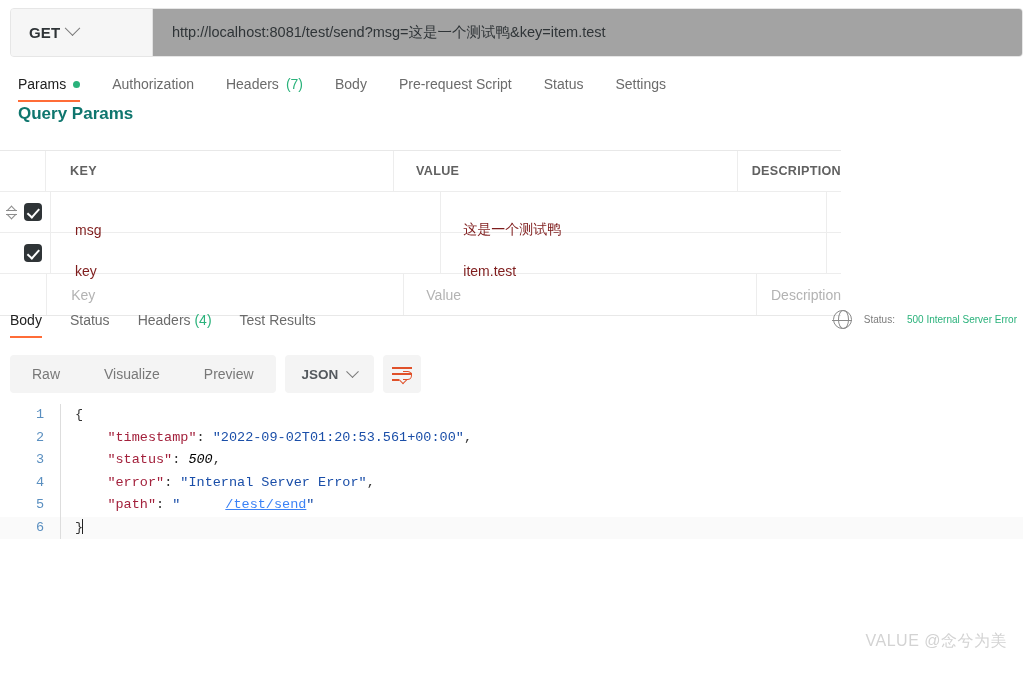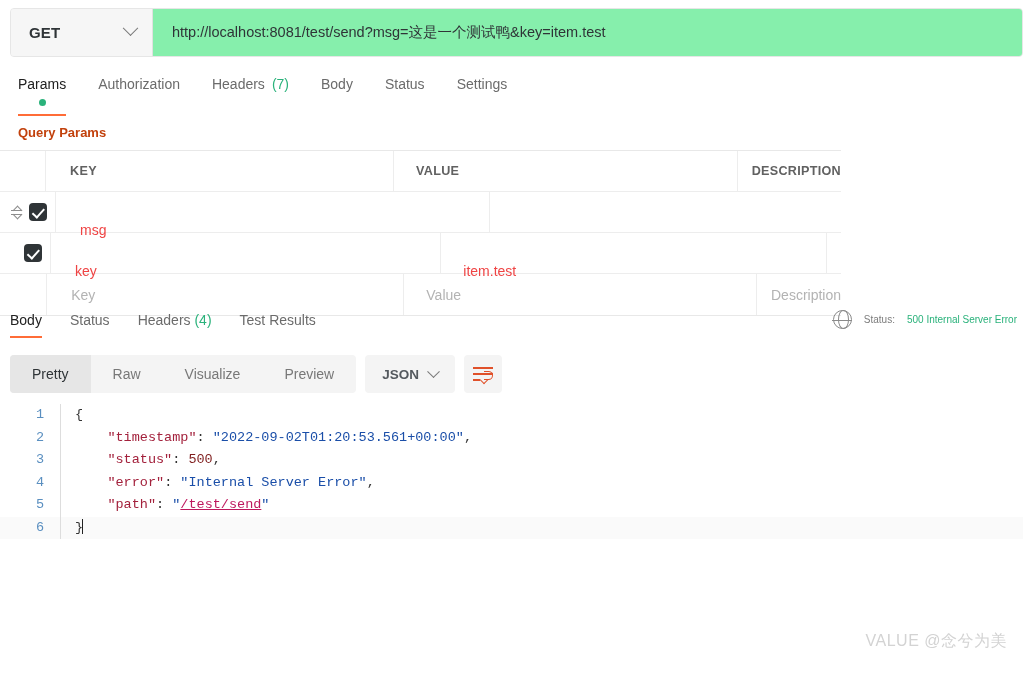--- a/index.html
+++ b/index.html
@@ -21,21 +21,21 @@
     align-items: stretch;
     background: #f6f6f6;
     border: 1px solid #e6e6e6;
     border-radius: 4px;
     overflow: hidden;
   }
   .method-select {
     width: 142px;
     display: flex;
     align-items: center;
-    justify-content: space-between;
+    justify-content: flex-start;
     padding: 0 16px 0 18px;
     background: #f6f6f6;
     border-right: 1px solid #e1e1e1;
     cursor: pointer;
     gap: 7px;
   }
   .method-label {
     font-size: 15px;
     font-weight: bold;
     letter-spacing: .2px;
@@ -47,21 +47,21 @@
     border-bottom: 1.6px solid #7a7a7a;
     transform: rotate(45deg) translate(-3px,-3px);
   }
   .url-field {
     flex: 1;
     display: flex;
     align-items: center;
     padding-left: 19px;
     font-size: 14.5px;
     color: #2f3437;
-    background: #86efac;
+    background: #a3a3a3;
     cursor: text;
     white-space: nowrap;
     overflow: hidden;
   }
 
   
   .req-tabs {
     position: absolute;
     left: 18px; top: 74px;
     height: 34px;
@@ -74,43 +74,43 @@
     font-size: 14px;
     color: #6b6b6b;
     padding: 2px 0 10px 0;
     margin-right: 32px;
     cursor: pointer;
     white-space: nowrap;
     display: flex;
     align-items: center;
     gap: 7px;
   }
-  .rtab.active { color: #212121; font-weight: normal; flex-direction: column; }
+  .rtab.active { color: #212121; font-weight: normal; }
   .rtab.active::after {
     content: "";
     position: absolute;
     left: 0; right: 0; bottom: 0;
     height: 2.5px;
     background: #ff6c37;
   }
   .dot-badge {
     width: 7px; height: 7px;
     border-radius: 50%;
     background: #2ab27b;
     display: inline-block;
   }
   .cnt { color: #2ab27b; }
 
   
   .section-title {
     position: absolute;
-    left: 18px; top: 125px;
-    font-size: 13px;
+    left: 18px; top: 104px;
+    font-size: 17px;
     font-weight: bold;
-    color: #c2410c;
+    color: #0f766e;
   }
 
   
   .ptable {
     position: absolute;
     left: 0; top: 150px;
     width: 841px;
     border-top: 1px solid #e8e8e8;
     border-bottom: 1px solid #e8e8e8;
   }
@@ -149,21 +149,21 @@
     display: flex;
     align-items: center;
     padding-left: 14px;
   }
   .head .cell-key, .head .cell-val, .head .cell-desc {
     font-size: 12.6px;
     font-weight: bold;
     color: #616161;
     letter-spacing: .3px;
   }
-  .cell-text { font-size: 14px; color: #ef4444; margin-top: 36px; }
+  .cell-text { font-size: 14px; color: #7f1d1d; margin-top: 36px; }
   .cell-ph { font-size: 14px; color: #b3b3b3; }
 
   .grip {
     width: 11px; height: 13px;
     position: relative;
     cursor: grab;
     flex: 0 0 auto;
   }
   .grip i {
     position: absolute;
@@ -359,23 +359,23 @@
   }
   .ctext {
     flex: 1;
     padding-left: 14px;
     border-left: 1px solid #ddd;
     white-space: pre;
     color: #333;
   }
   .k { color: #a3213c; }
   .s { color: #1a4ea8; }
-  .n { color: #7f1d1d; }
+  .n { color: #000000; font-style: italic; }
   .p { color: #333; }
-  .lnk { color: #be185d; text-decoration: underline; }
+  .lnk { color: #3b82f6; text-decoration: underline; margin-left: 45px; }
   .caret {
     display: inline-block;
     width: 1px;
     height: 15px;
     background: #222;
     vertical-align: -3px;
     margin-left: -1px;
   }
   .ln6 { background: #fafafa; }
 
@@ -409,20 +409,23 @@
     <span>Authorization</span>
   </div>
   <div class="rtab">
     <span>Headers</span>
     <span class="cnt">(7)</span>
   </div>
   <div class="rtab">
     <span>Body</span>
   </div>
   <div class="rtab">
+    <span>Pre-request Script</span>
+  </div>
+  <div class="rtab">
     <span>Status</span>
   </div>
   <div class="rtab">
     <span>Settings</span>
   </div>
 </div>
 
 <div class="section-title">Query Params</div>
 
 <div class="ptable">
@@ -438,20 +441,23 @@
     <div class="cell-grip">
       <span class="grip">
           <i></i>
           <i></i>
         </span>
       <span class="cbox"></span>
     </div>
     <div class="cell-key">
       <span class="cell-text">msg</span>
     </div>
+    <div class="cell-val">
+      <span class="cell-text">这是一个测试鸭</span>
+    </div>
     <div class="cell-desc">
       <span class="cell-text"></span>
     </div>
   </div>
 
   <div class="prow">
     <div class="cell-grip">
       <span class="cbox"></span>
     </div>
     <div class="cell-key">
@@ -496,21 +502,20 @@
 
   <div class="status-wrap">
     <span class="globe"></span>
     <span class="status-lbl">Status:</span>
     <span class="status-val">500 Internal Server Error</span>
   </div>
 </div>
 
 <div class="fmt-bar">
   <div class="seg">
-    <div class="seg-item active">Pretty</div>
     <div class="seg-item">Raw</div>
     <div class="seg-item">Visualize</div>
     <div class="seg-item">Preview</div>
   </div>
   <div class="pill">
     <span>JSON</span>
     <span class="chev-sm"></span>
   </div>
   <div class="wrapbtn">
     <i></i>

